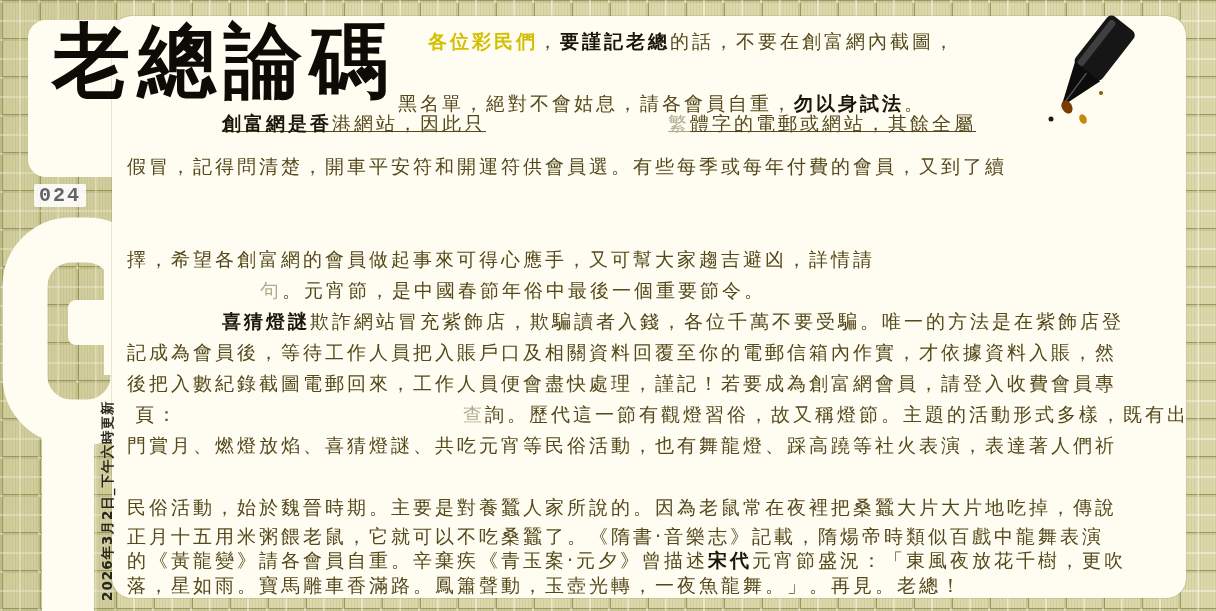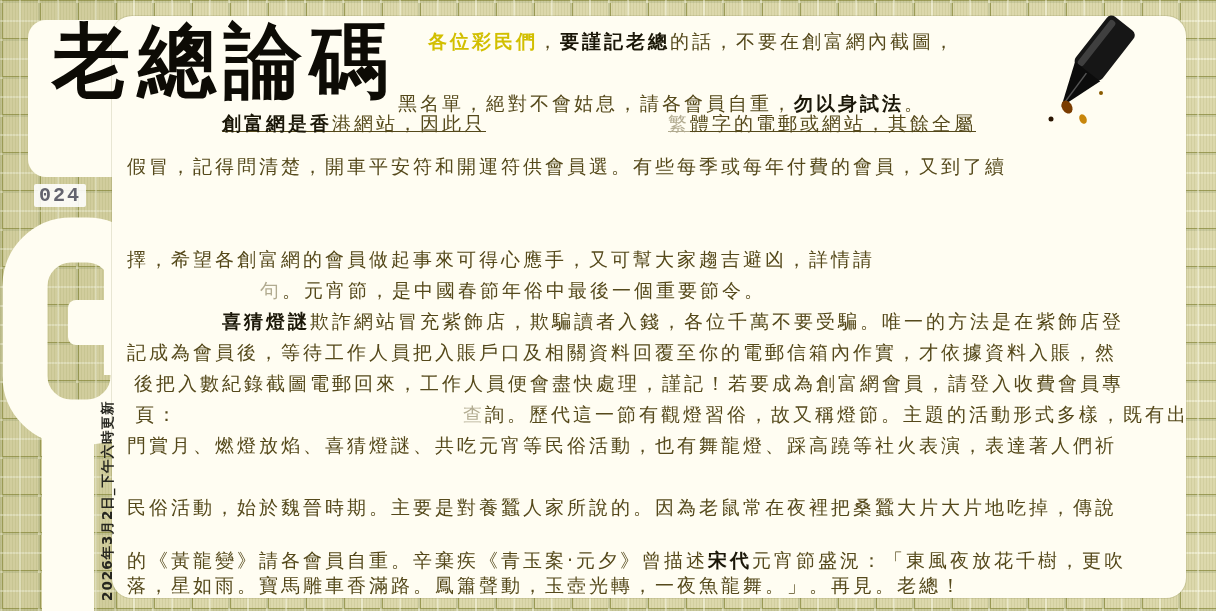--- a/index.html
+++ b/index.html
@@ -103,21 +103,22 @@
 
   <div class="body-text">
       <div class="line" style="left: 428px; top: 30px;"><span class="y">各位彩民們</span><span class="n">，</span><span class="b">要謹記老總</span><span class="n">的話，不要在創富網內截圖，</span></div>
       <div class="line" style="left: 398px; top: 92px;"><span class="n">黑名單，絕對不會姑息，請各會員自重，</span><span class="b">勿以身試法</span><span class="n">。</span></div>
       <div class="line" style="left: 222px; top: 112px; text-decoration: underline;"><span class="b">創富網是香</span><span class="n">港網站，因此只</span><span class="gap" style="width: 182px;"></span><span class="h">繁</span><span class="n">體字的電郵或網站，其餘全屬</span></div>
       <div class="line" style="left: 127px; top: 155px;"><span class="n">假冒，記得問清楚，開車平安符和開運符供會員選。有些每季或每年付費的會員，又到了續</span></div>
       <div class="line" style="left: 127px; top: 248px;"><span class="n">擇，希望各創富網的會員做起事來可得心應手，又可幫大家趨吉避凶，詳情請</span></div>
       <div class="line" style="left: 260px; top: 279px;"><span class="h">句</span><span class="n">。元宵節，是中國春節年俗中最後一個重要節令。</span></div>
       <div class="line" style="left: 222px; top: 310px;"><span class="b">喜猜燈謎</span><span class="n">欺詐網站冒充紫飾店，欺騙讀者入錢，各位千萬不要受騙。唯一的方法是在紫飾店登</span></div>
       <div class="line" style="left: 127px; top: 341px;"><span class="n">記成為會員後，等待工作人員把入賬戶口及相關資料回覆至你的電郵信箱內作實，才依據資料入賬，然</span></div>
-      <div class="line" style="left: 134px; top: 372px;"><span class="n">後把入數紀錄截圖電郵回來，工作人員便會盡快處理，謹記！若要成為創富網會員，請登入收費會員專</span></div>
+      <div class="line" style="left: 127px; top: 372px;"><span class="n">後把入數紀錄截圖電郵回來，工作人員便會盡快處理，謹記！若要成為創富網會員，請登入收費會員專</span></div>
       <div class="line" style="left: 127px; top: 403px; margin-left: 8px;"><span class="n">頁：</span><span class="gap" style="width: 284px;"></span><span class="h">查</span><span class="n">詢。歷代這一節有觀燈習俗，故又稱燈節。主題的活動形式多樣，既有出</span></div>
       <div class="line" style="left: 127px; top: 434px;"><span class="n">門賞月、燃燈放焰、喜猜燈謎、共吃元宵等民俗活動，也有舞龍燈、踩高蹺等社火表演，表達著人們祈</span></div>
       <div class="line" style="left: 127px; top: 496px;"><span class="n">民俗活動，始於魏晉時期。主要是對養蠶人家所說的。因為老鼠常在夜裡把桑蠶大片大片地吃掉，傳說</span></div>
+      <div class="line" style="left: 127px; top: 525px;"><span class="n">正月十五用米粥餵老鼠，它就可以不吃桑蠶了。《隋書·音樂志》記載，隋煬帝時類似百戲中龍舞表演</span></div>
       <div class="line" style="left: 127px; top: 549px;"><span class="n">的《黃龍變》請各會員自重。辛棄疾《青玉案·元夕》曾描述</span><span class="b">宋代</span><span class="n">元宵節盛況：「東風夜放花千樹，更吹</span></div>
       <div class="line" style="left: 127px; top: 574px;"><span class="n">落，星如雨。寶馬雕車香滿路。鳳簫聲動，玉壺光轉，一夜魚龍舞。」。再見。老總！</span></div>
     </div>
 
 </div>
 
 </body></html>

